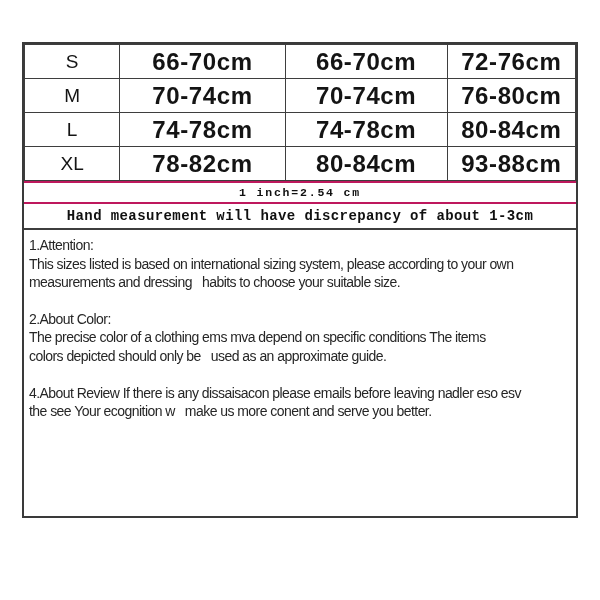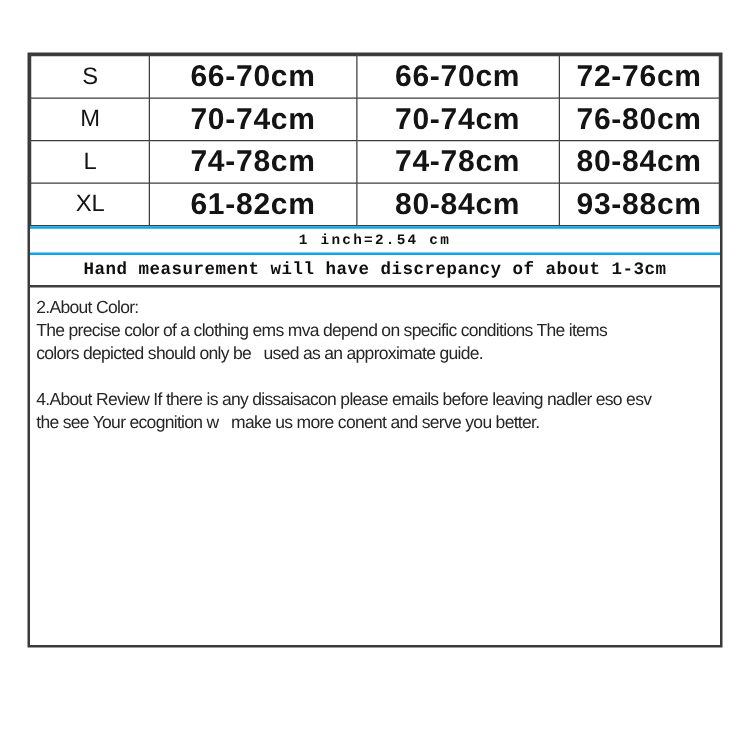--- a/index.html
+++ b/index.html
@@ -38,21 +38,21 @@
   tr.hdr td {
     background: #e7e7e7;
     font-weight: 700;
     font-size: 21px;
     height: 51px;
   }
   tr.data td { height: 31px; }
   td.size-col { font-size: 19px; font-weight: 400; }
   td.val-col  { font-size: 24px; font-weight: 700; letter-spacing: 0.6px; }
   .mono-row {
-    border-top: 2px solid #0ea5e9;
+    border-top: 2px solid #be185d;
     text-align: center;
     font-family: "Liberation Mono", monospace;
     font-weight: 700;
     color: #101010;
     white-space: pre;
     overflow: hidden;
   }
   .conv-row {
     height: 19px;
     line-height: 19px;
@@ -107,31 +107,34 @@
         <td class="val-col">76-80cm</td>
       </tr>
       <tr class="data">
         <td class="size-col">L</td>
         <td class="val-col">74-78cm</td>
         <td class="val-col">74-78cm</td>
         <td class="val-col">80-84cm</td>
       </tr>
       <tr class="data">
         <td class="size-col">XL</td>
-        <td class="val-col">61-82cm</td>
+        <td class="val-col">78-82cm</td>
         <td class="val-col">80-84cm</td>
         <td class="val-col">93-88cm</td>
       </tr>
     </tbody>
   </table>
 
   <div class="mono-row conv-row">1 inch=2.54 cm</div>
   <div class="mono-row hand-row">Hand measurement will have discrepancy of about 1-3cm</div>
 
   <div class="notes">
+    <p>1.Attention:
+This sizes listed is based on international sizing system, please according to your own
+measurements and dressing   habits to choose your suitable size.</p>
     <p>2.About Color:
 The precise color of a clothing ems mva depend on specific conditions The items
 colors depicted should only be   used as an approximate guide.</p>
     <p>4.About Review If there is any dissaisacon please emails before leaving nadler eso esv
 the see Your ecognition w   make us more conent and serve you better.</p>
   </div>
 
 </div>
 
 </body></html>

